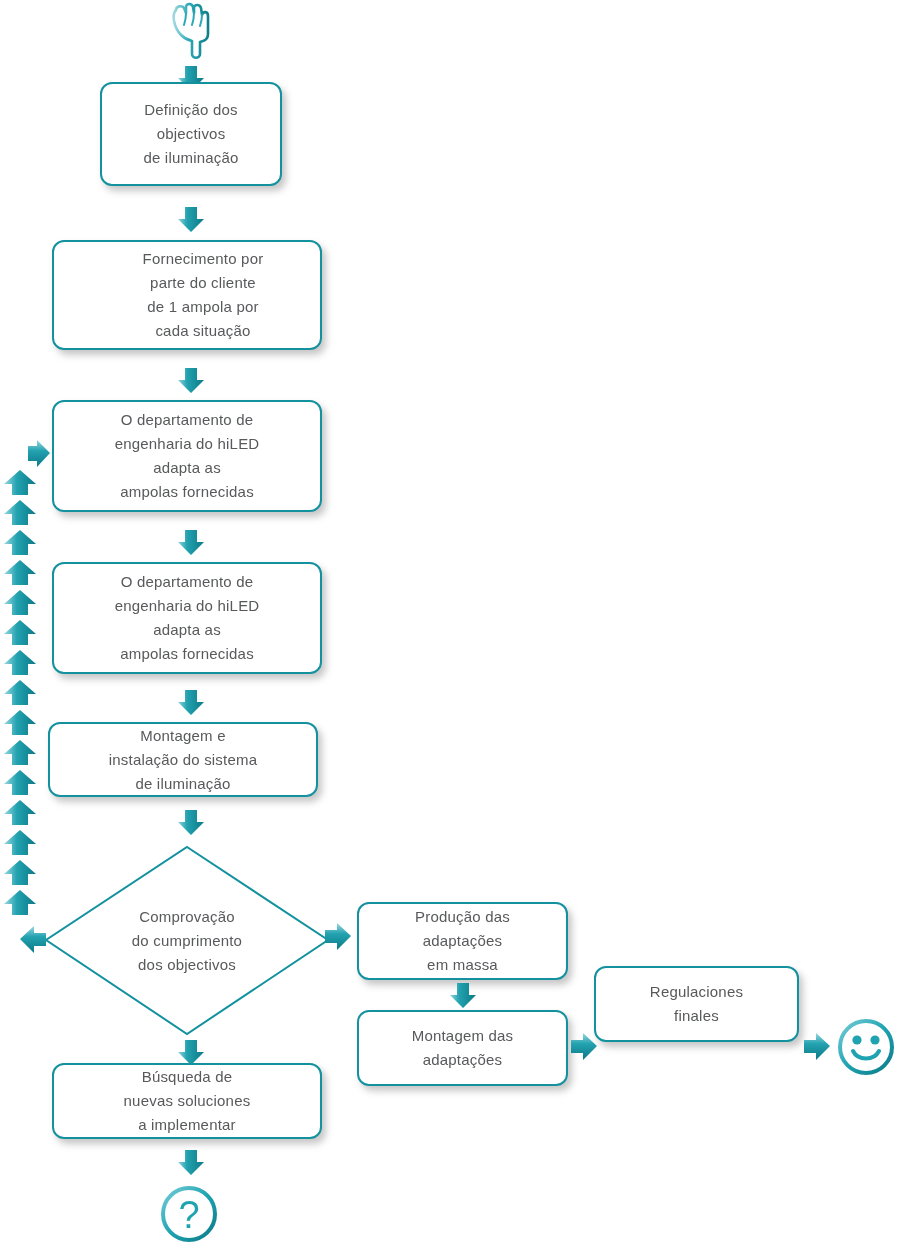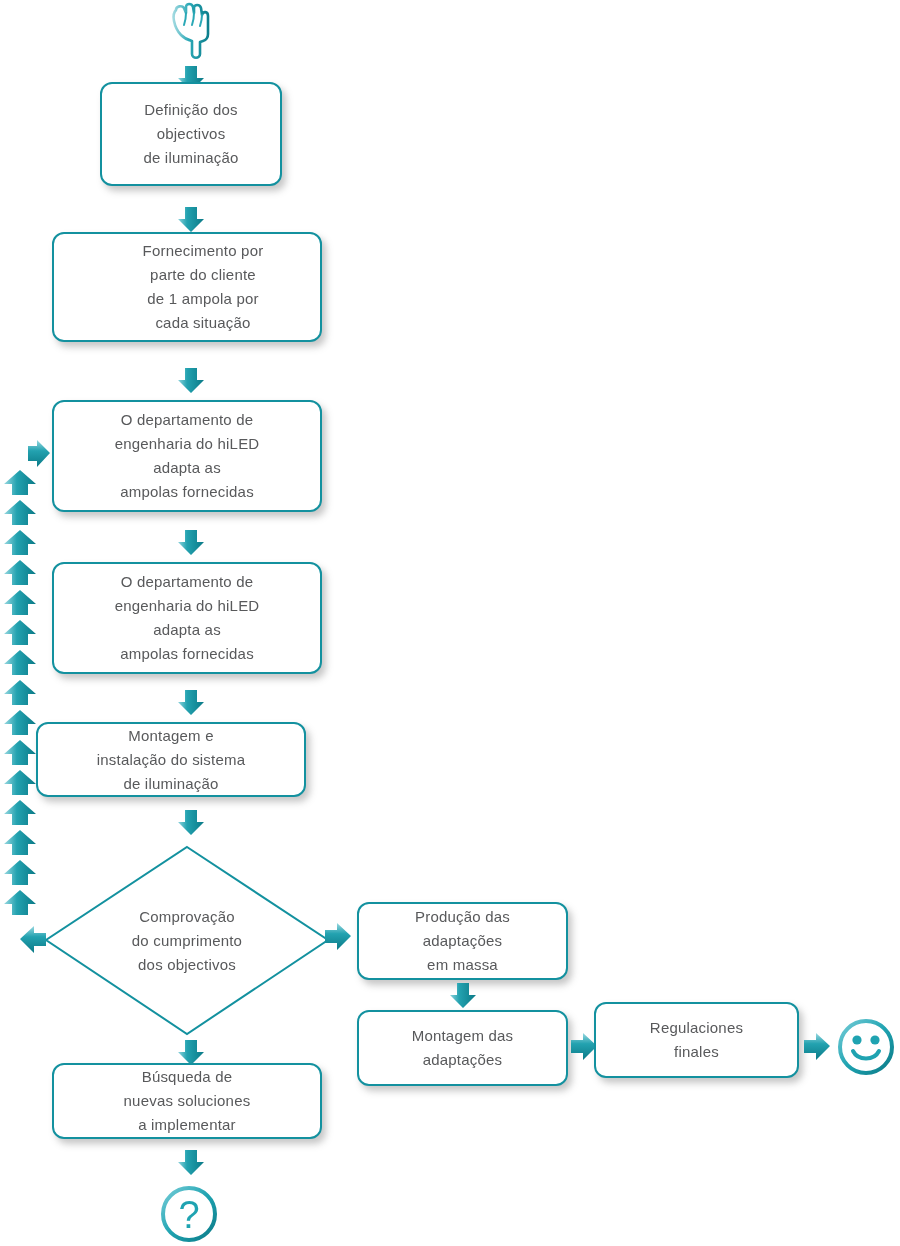--- a/index.html
+++ b/index.html
@@ -118,21 +118,21 @@
   <div class="node" style="left:100px; top:82px; width:182px; height:104px;">Definição dos
 objectivos
 de iluminação</div>
 
   <div class="arrow" style="left:176px; top:207px; width:30px; height:26px;">
     <svg width="30" height="26" viewBox="0 0 30 26">
       <polygon points="9,0 21,0 21,12 28,12 15,25 2,12 9,12" fill="url(#dgrad)"></polygon>
     </svg>
   </div>
 
-  <div class="node" style="left:52px; top:232px; width:270px; height:110px;padding-left:40px;">Fornecimento por
+  <div class="node" style="left:52px; top:240px; width:270px; height:110px;padding-left:40px;">Fornecimento por
 parte do cliente
 de 1 ampola por
 cada situação</div>
 
   <div class="arrow" style="left:176px; top:368px; width:30px; height:26px;">
     <svg width="30" height="26" viewBox="0 0 30 26">
       <polygon points="9,0 21,0 21,12 28,12 15,25 2,12 9,12" fill="url(#dgrad)"></polygon>
     </svg>
   </div>
 
@@ -151,21 +151,21 @@
 engenharia do hiLED
 adapta as
 ampolas fornecidas</div>
 
   <div class="arrow" style="left:176px; top:690px; width:30px; height:26px;">
     <svg width="30" height="26" viewBox="0 0 30 26">
       <polygon points="9,0 21,0 21,12 28,12 15,25 2,12 9,12" fill="url(#dgrad)"></polygon>
     </svg>
   </div>
 
-  <div class="node" style="left:36px; top:722px; width:270px; height:75px;">Montagem e
+  <div class="node" style="left:48px; top:722px; width:270px; height:75px;">Montagem e
 instalação do sistema
 de iluminação</div>
 
   <div class="arrow" style="left:176px; top:810px; width:30px; height:26px;">
     <svg width="30" height="26" viewBox="0 0 30 26">
       <polygon points="9,0 21,0 21,12 28,12 15,25 2,12 9,12" fill="url(#dgrad)"></polygon>
     </svg>
   </div>
 
   <div class="diamond-wrap" style="left:42px; top:843px; width:290px; height:195px;">
@@ -202,21 +202,21 @@
 
   <div class="node" style="left:357px; top:1010px; width:211px; height:76px;">Montagem das
 adaptações</div>
 
   <div class="arrow" style="left:571px; top:1031px; width:28px; height:32px;">
     <svg width="28" height="32" viewBox="0 0 28 32">
       <polygon points="0,9 12,9 12,2 26,15 12,29 12,22 0,22" fill="url(#rgrad)"></polygon>
     </svg>
   </div>
 
-  <div class="node" style="left:594px; top:1002px; width:205px; height:76px;">Regulaciones
+  <div class="node" style="left:594px; top:966px; width:205px; height:76px;">Regulaciones
 finales</div>
 
   <div class="arrow" style="left:804px; top:1031px; width:28px; height:32px;">
     <svg width="28" height="32" viewBox="0 0 28 32">
       <polygon points="0,9 12,9 12,2 26,15 12,29 12,22 0,22" fill="url(#rgrad)"></polygon>
     </svg>
   </div>
 
   <div class="icon-node" style="left:836px; top:1017px; width:60px; height:60px;">
     <svg width="60" height="60" viewBox="0 0 60 60">

